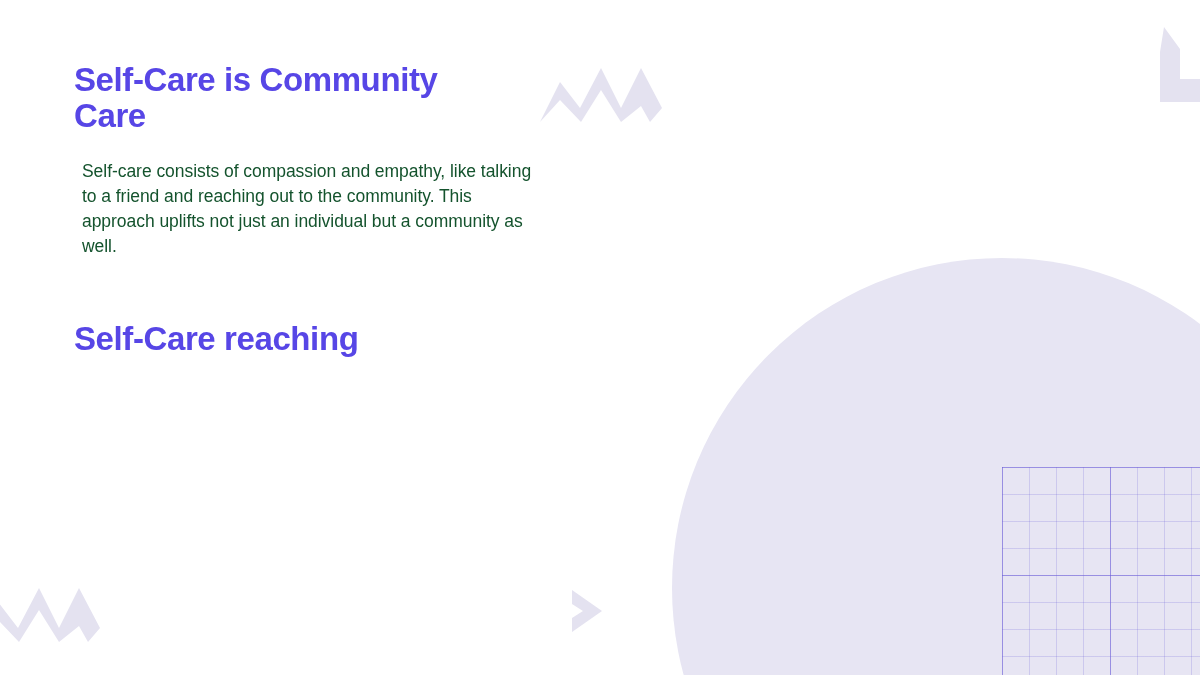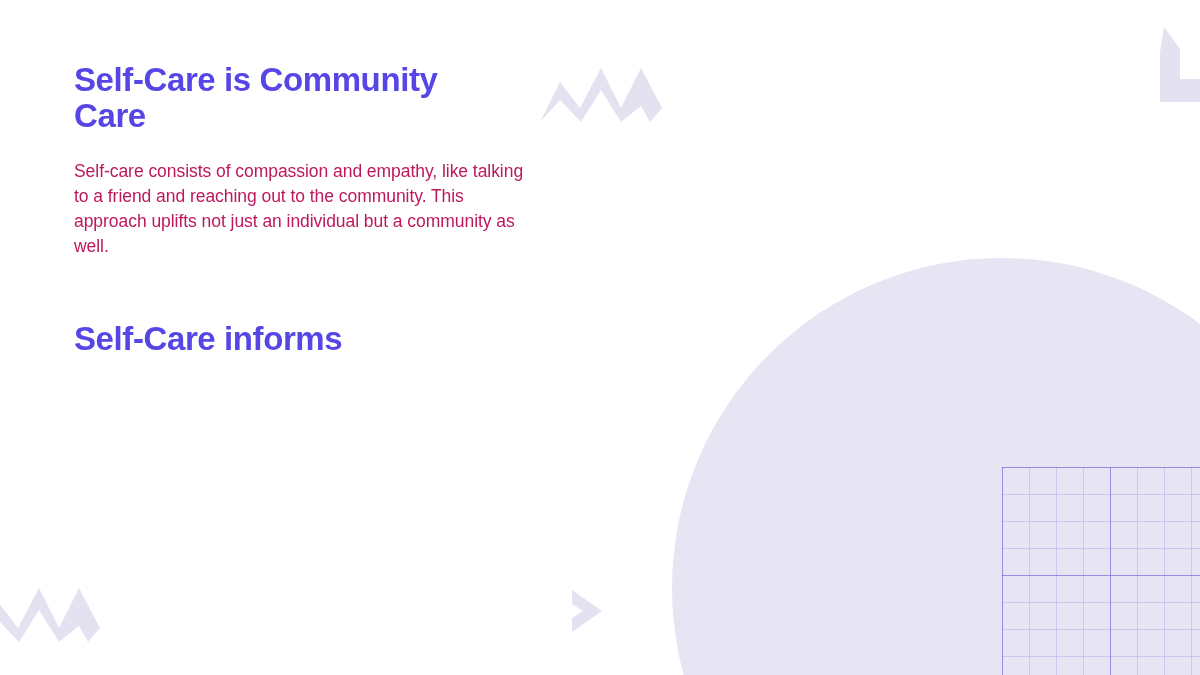--- a/index.html
+++ b/index.html
@@ -98,22 +98,22 @@
     margin: 0;
     color: #5746e6;
     font-size: 33px;
     line-height: 1.08;
     font-weight: 700;
     letter-spacing: -0.4px;
   }
   #block-one-heading { width: 420px; }
 
   .body-text {
-    margin: 0;
-    color: #be185d;
+    margin: 8px;
+    color: #14532d;
     font-size: 17.5px;
     line-height: 1.42;
     font-weight: 400;
     letter-spacing: -0.05px;
   }
 
   #block-one { margin: 0; }
   #block-one-body { margin-top: 26px; width: 462px; }
 
   #block-two { margin-top: 62px; }
@@ -153,17 +153,17 @@
   </div>
 
   <div id="content">
 
     <section id="block-one">
       <h1 class="heading" id="block-one-heading">Self-Care is Community Care</h1>
       <p class="body-text" id="block-one-body">Self-care consists of compassion and empathy, like talking to a friend and reaching out to the community. This approach uplifts not just an individual but a community as well.</p>
     </section>
 
     <section id="block-two">
-      <h2 class="heading" id="block-two-heading">Self-Care informs</h2>
+      <h2 class="heading" id="block-two-heading">Self-Care reaching</h2>
     </section>
 
   </div>
 </div>
 
 </body></html>

